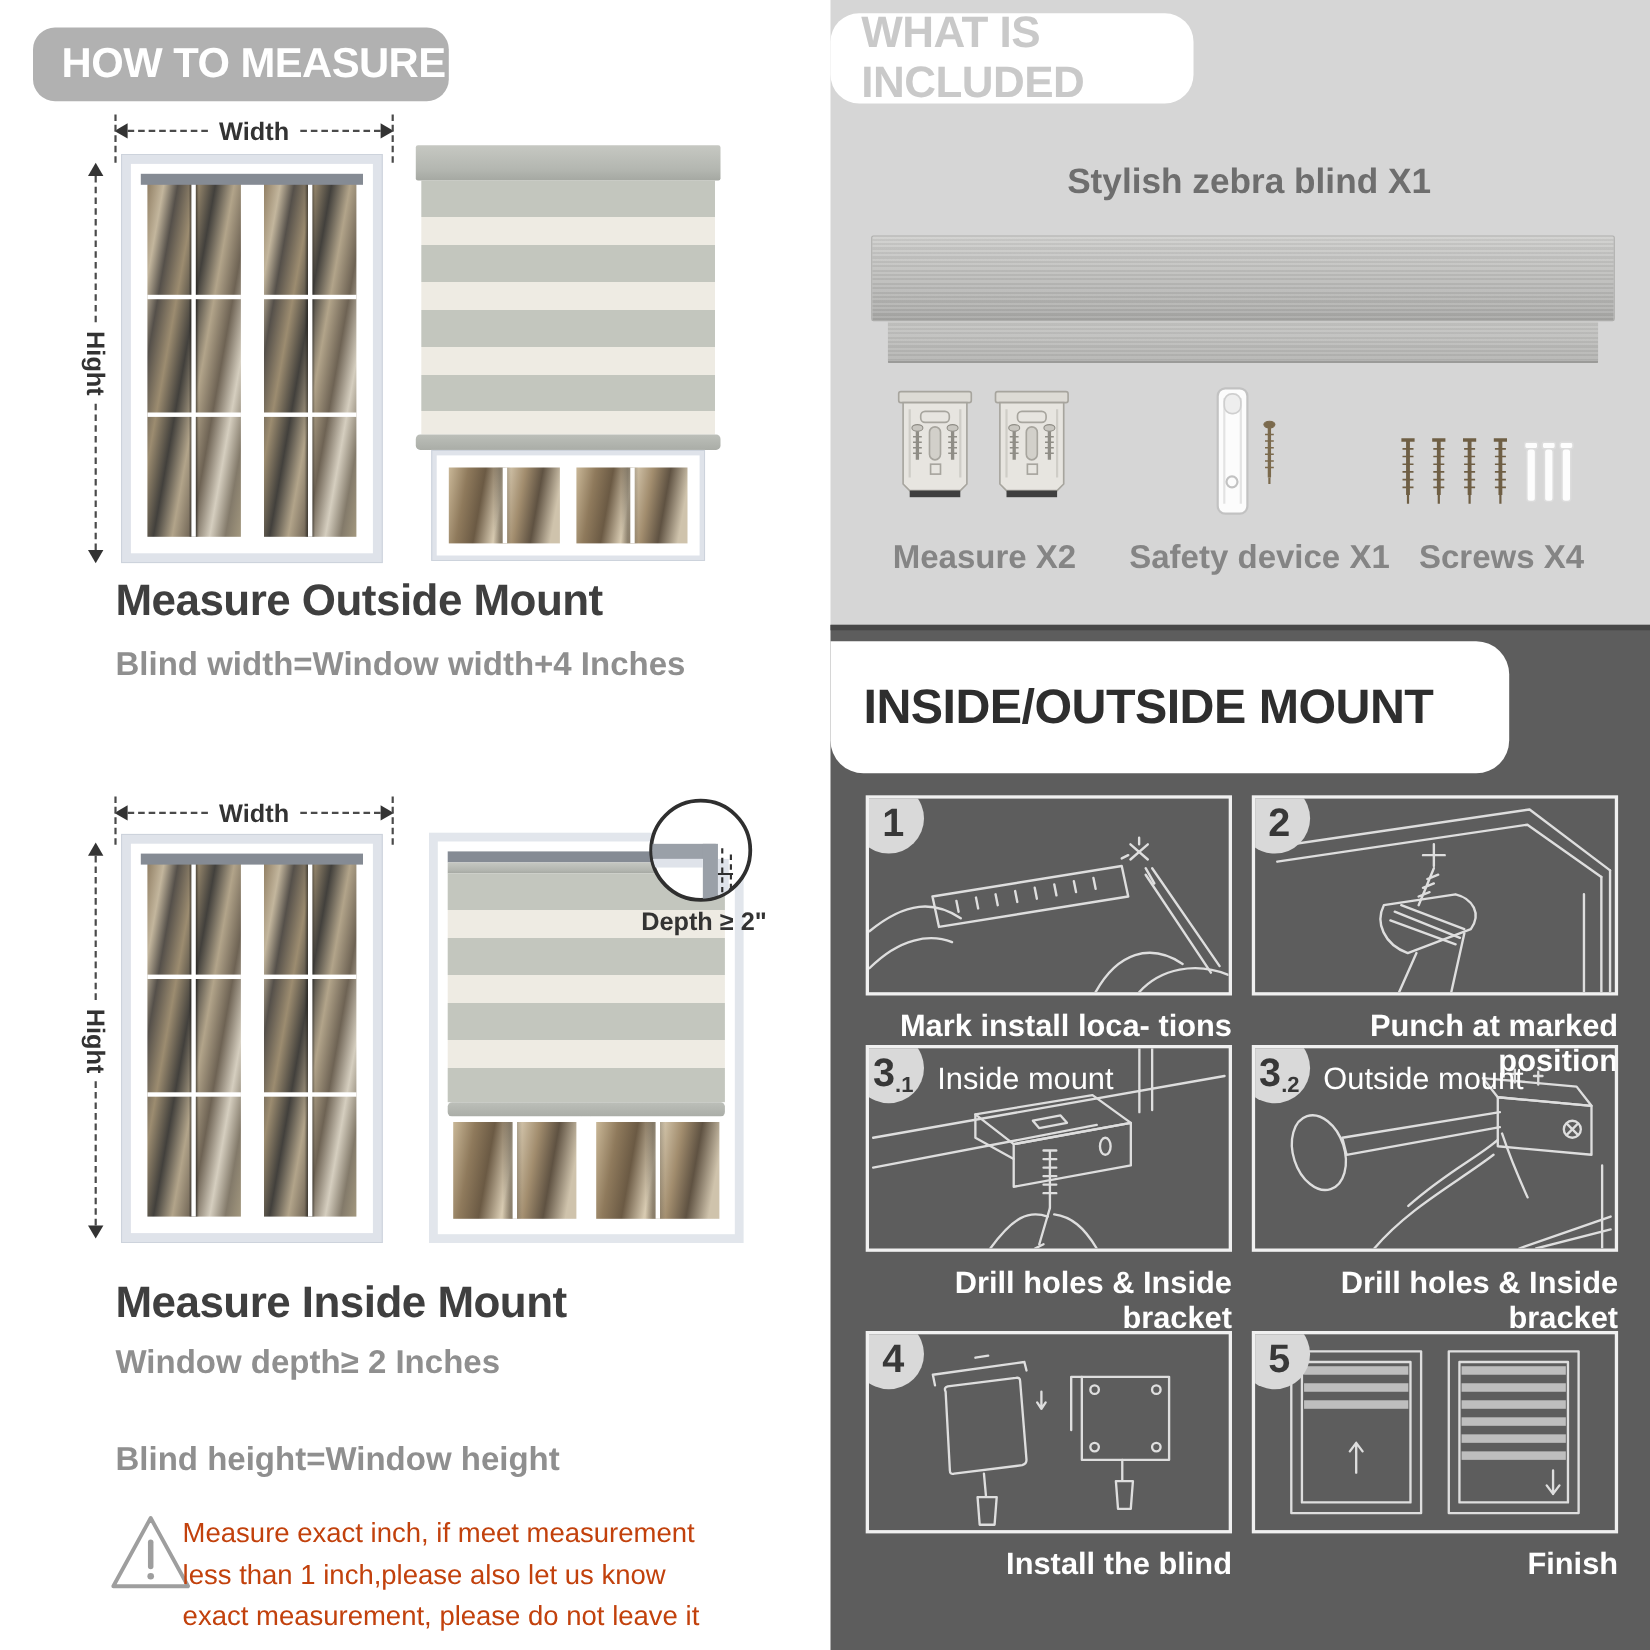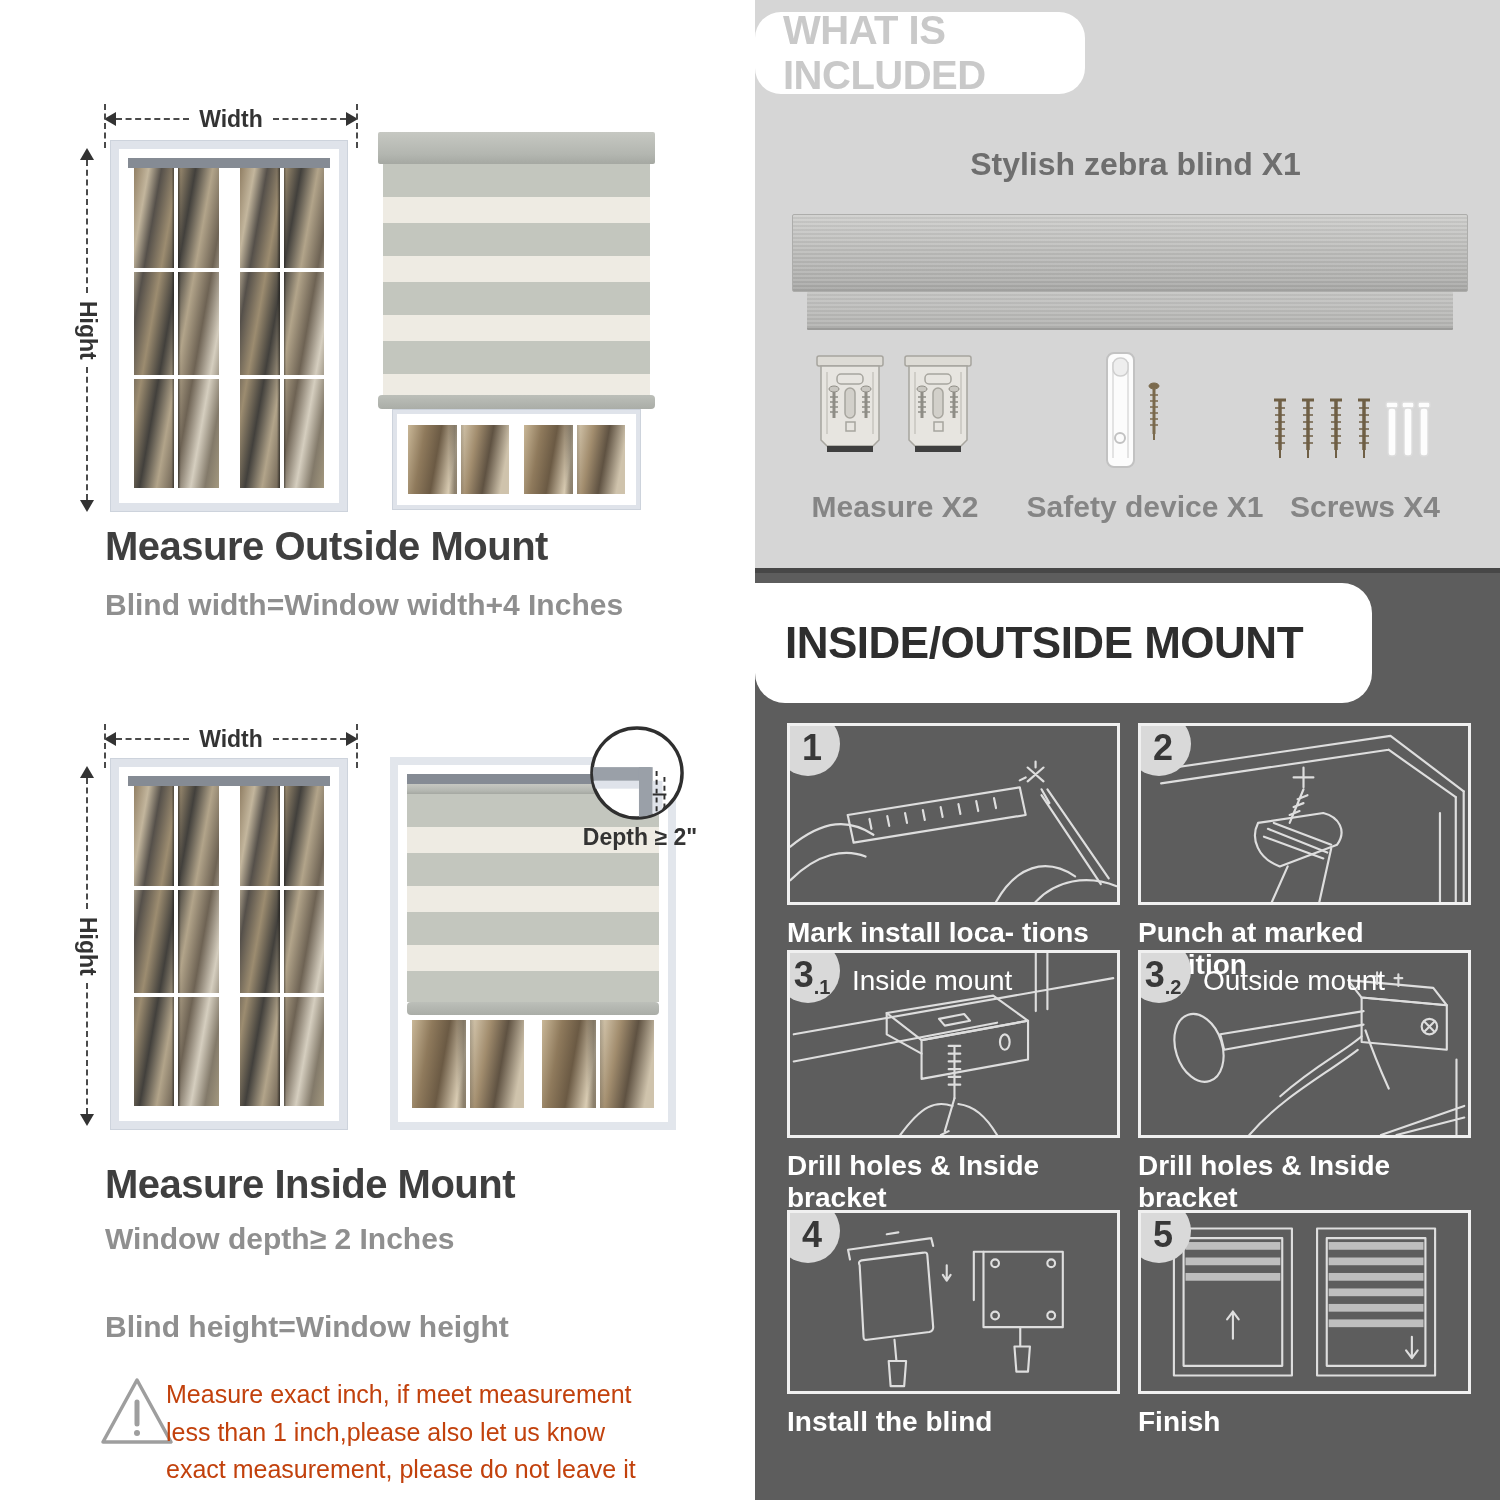--- a/index.html
+++ b/index.html
@@ -99,34 +99,37 @@
   .step-cell { position:absolute; width:333px; }
   .step-panel { position:relative; width:333px; border:3px solid #f0f0f0; overflow:hidden; }
   .step-badge {
     position:absolute; left:-14px; top:-14px; width:64px; height:64px; border-radius:50%;
     background:#d9d9d9; color:#383838; display:flex; align-items:center; justify-content:center;
     font-weight:bold; z-index:4; padding-left:8px; padding-top:8px;
   }
   .step-badge .n  { font-size:36px; line-height:1; }
   .step-badge .ns { font-size:20px; line-height:1; align-self:flex-end; margin-bottom:6px; }
   .step-overlay { position:absolute; left:62px; top:12px; color:#ffffff; font-size:28px; font-weight:normal; z-index:4; }
-  .step-caption { margin-top:12px; color:#ffffff; font-size:28px; font-weight:bold; }
+  .step-caption { margin-top:12px; color:#ffffff; font-size:28px; font-weight:bold;text-align:right; }
   .step-art { position:absolute; inset:0; width:100%; height:100%; }
 
   
   .sec-heading { font-size:40px; font-weight:bold; color:#3f3f3f; letter-spacing:-0.5px; }
   .sec-line    { font-size:30px; font-weight:bold; color:#8f8f8f; }
   .warn-text   { font-size:25px; color:#c2410c; line-height:1.5; }
   .depth-label { font-size:23px; font-weight:bold; color:#333333; text-align:center; white-space:nowrap; }
 </style>
 </head>
 <body>
 
 <div class="page">
 
+  <div class="abs hdr-measure">
+    <span>HOW TO MEASURE</span>
+  </div>
 
   <div class="abs h-measure" style="left:104px; top:112px; width:254px;">
     <span class="tick l"></span>
     <span class="tri-l"></span>
     <span class="dash"></span>
     <span class="lbl">Width</span>
     <span class="dash"></span>
     <span class="tri-r"></span>
     <span class="tick r"></span>
   </div>

